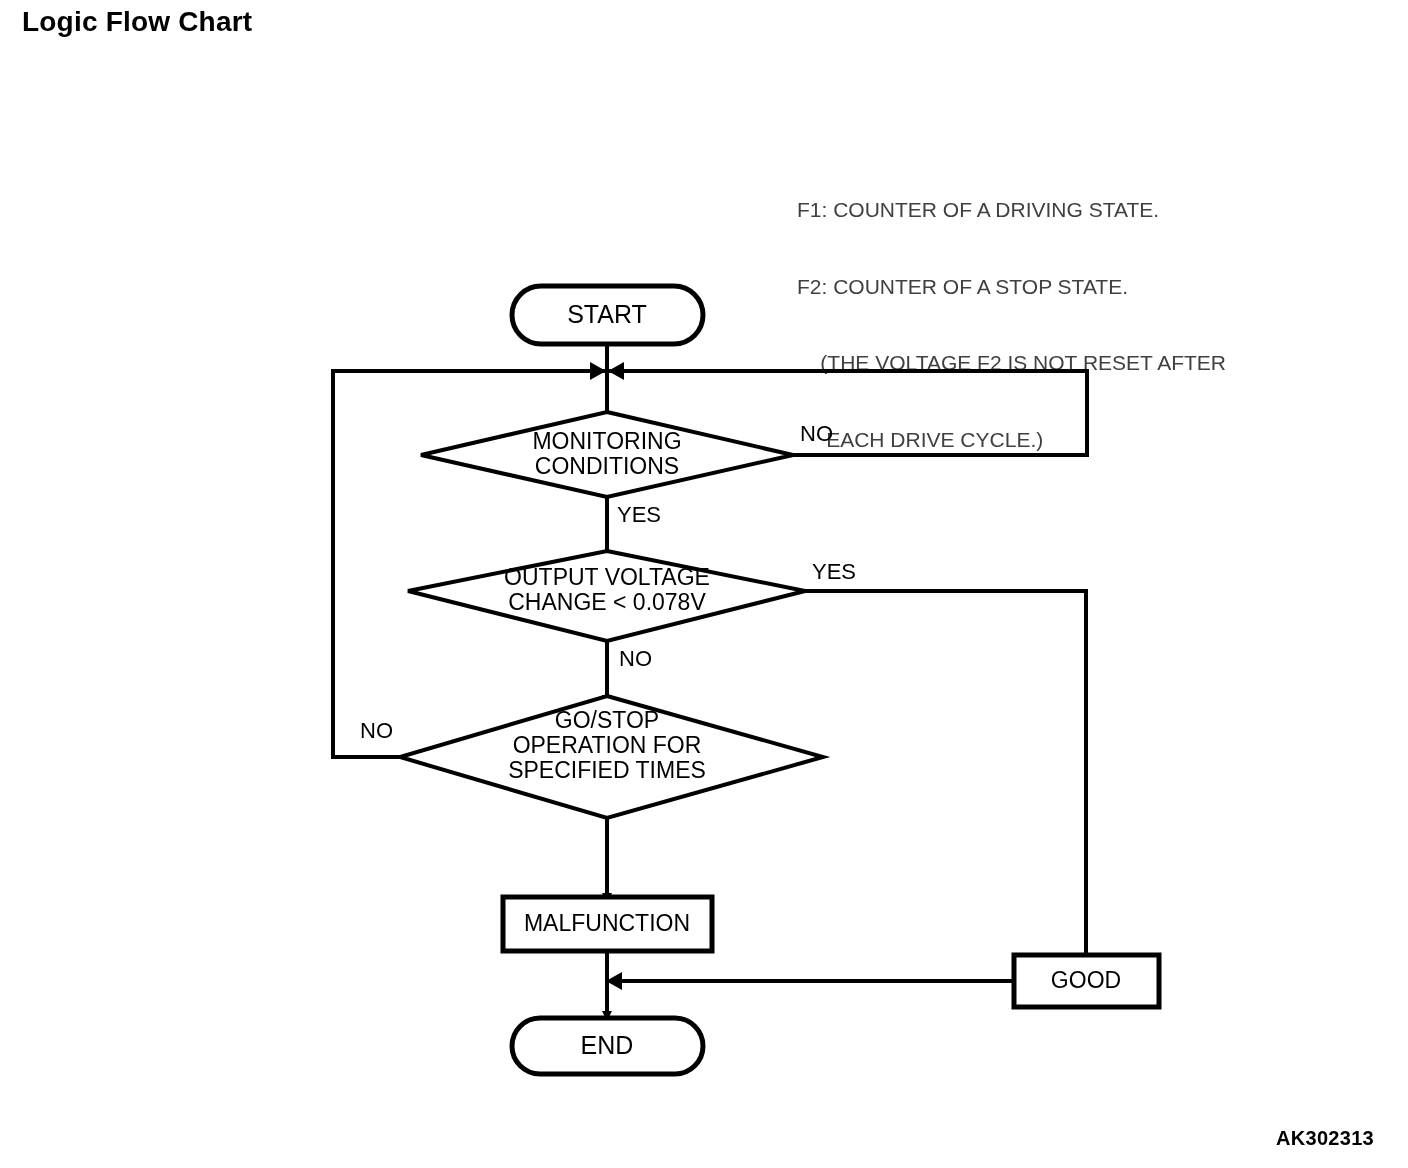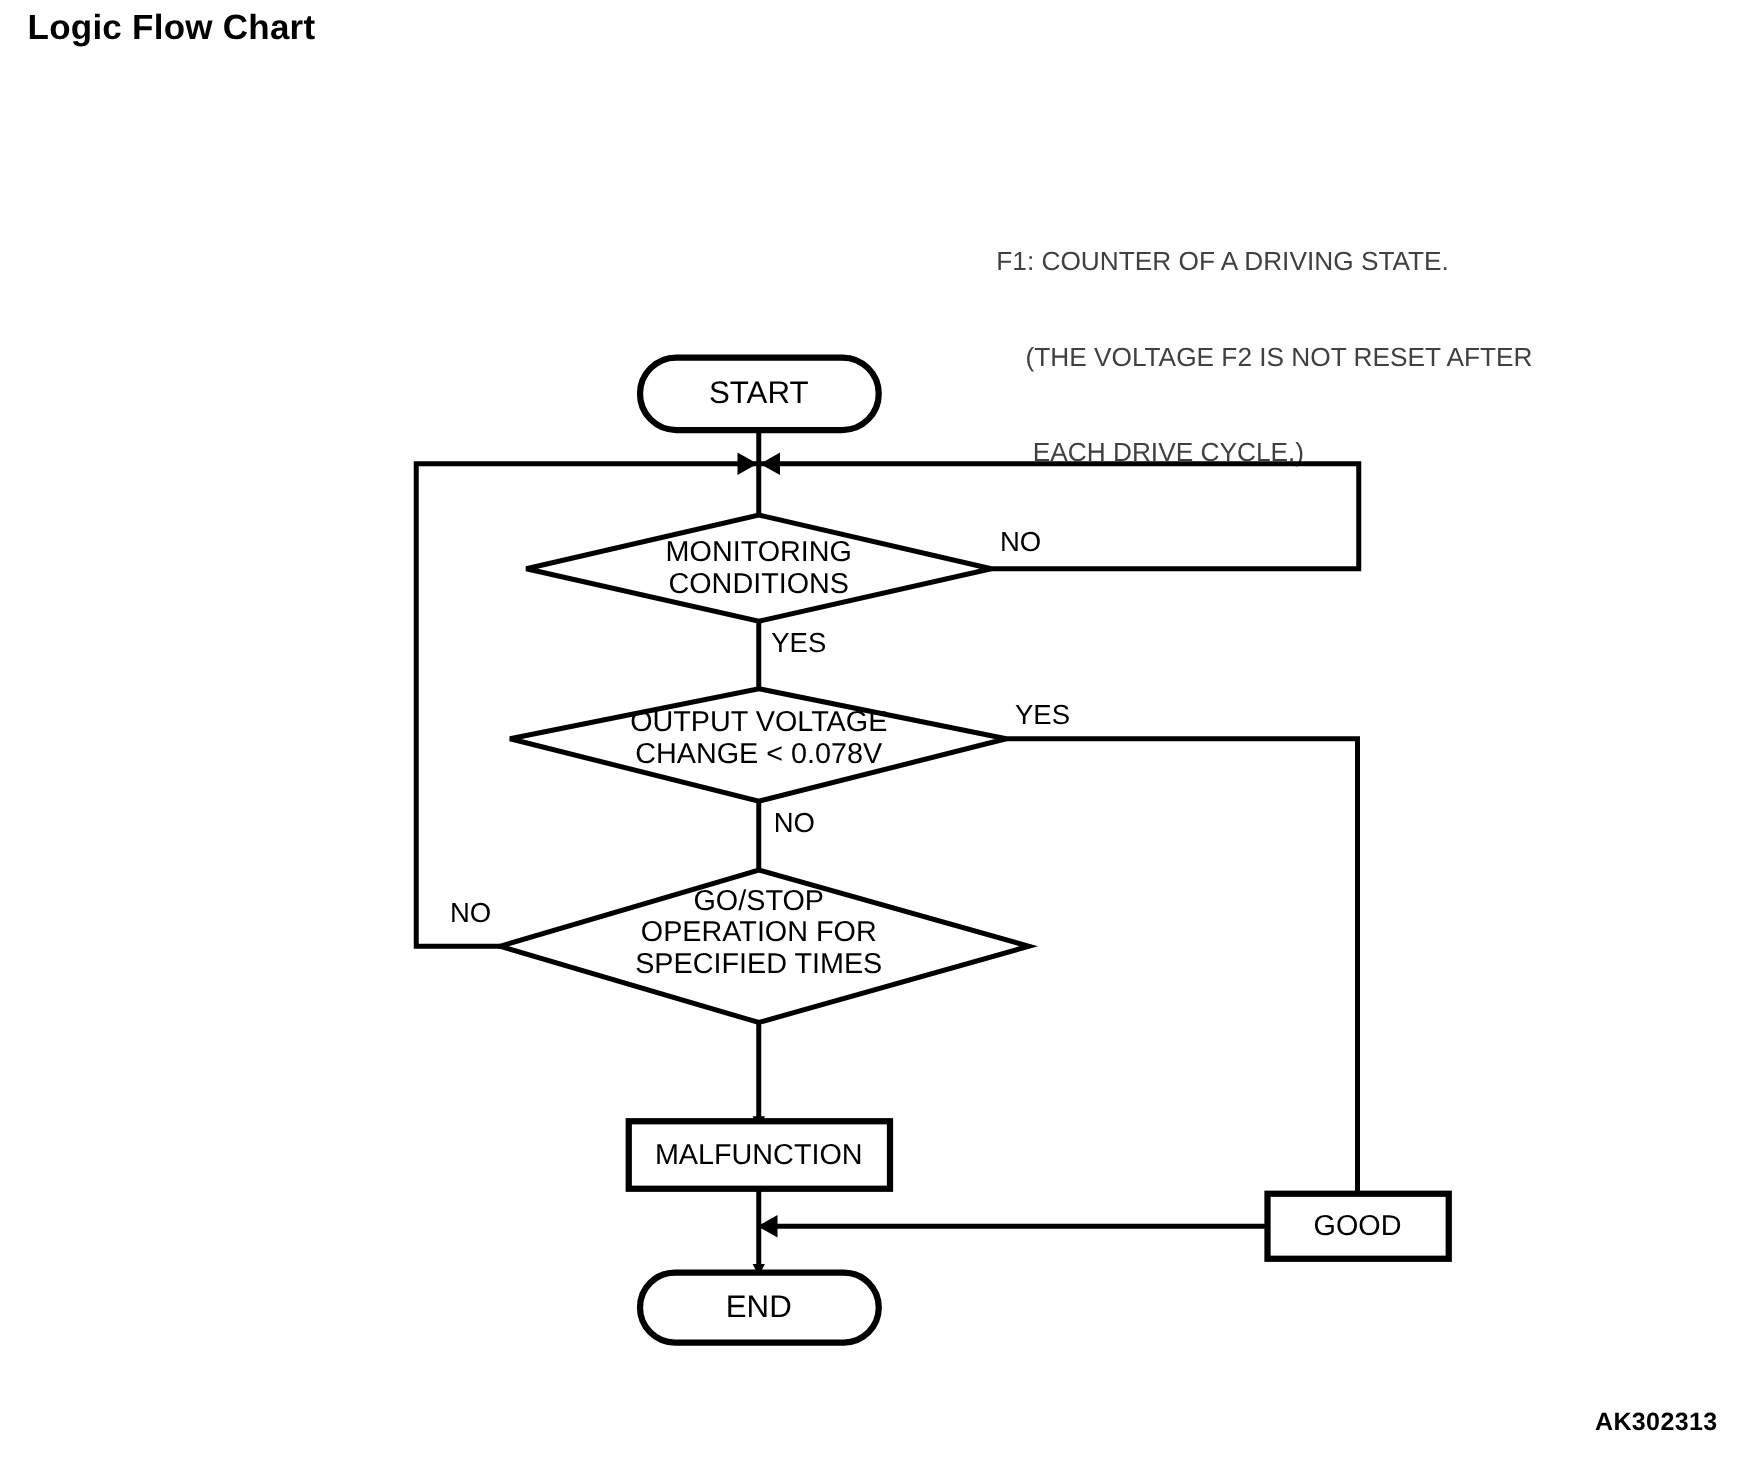--- a/index.html
+++ b/index.html
@@ -93,20 +93,21 @@
 </style>
 </head>
 <body>
 
 <div id="page">
 
   <div id="page-title">Logic Flow Chart</div>
 
   <div id="legend-block">
     <div class="legend-line">F1: COUNTER OF A DRIVING STATE.</div>
+    <div class="legend-line">F2: COUNTER OF A STOP STATE.</div>
     <div class="legend-line">    (THE VOLTAGE F2 IS NOT RESET AFTER</div>
     <div class="legend-line">     EACH DRIVE CYCLE.)</div>
   </div>
 
   <svg id="flow-svg" width="1408" height="1168" viewBox="0 0 1408 1168">
 
     <defs>
       <marker id="arrow-down" markerWidth="12" markerHeight="12" refX="1" refY="5" orient="auto" markerUnits="userSpaceOnUse">
         <path d="M 0,0 L 10,5 L 0,10 z" fill="#000000"></path>
       </marker>

